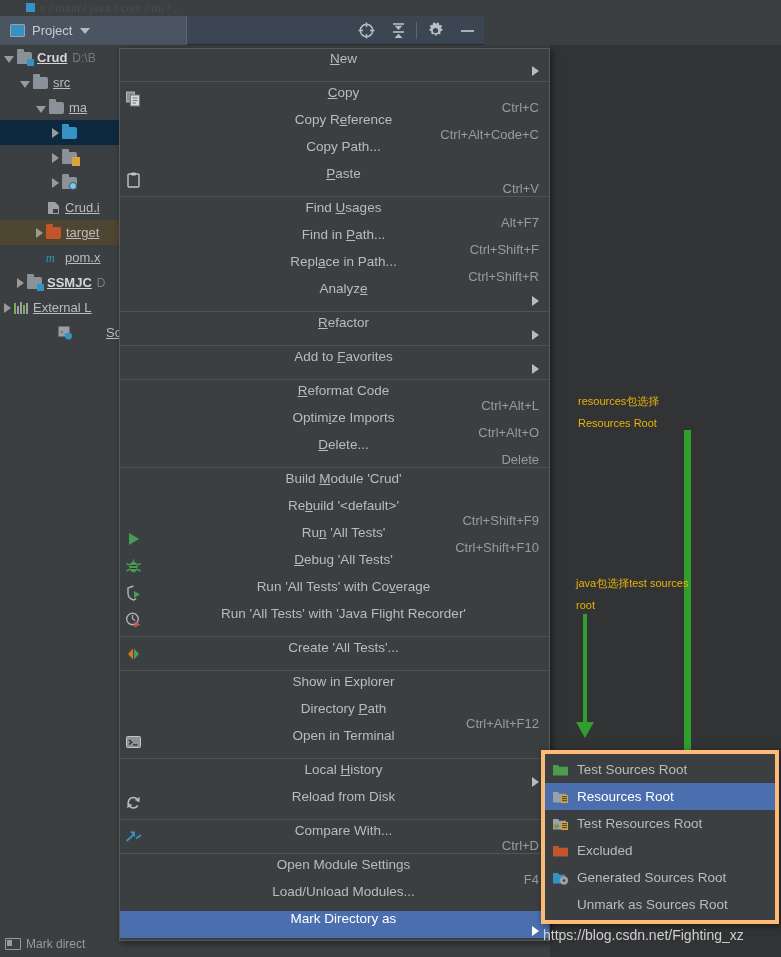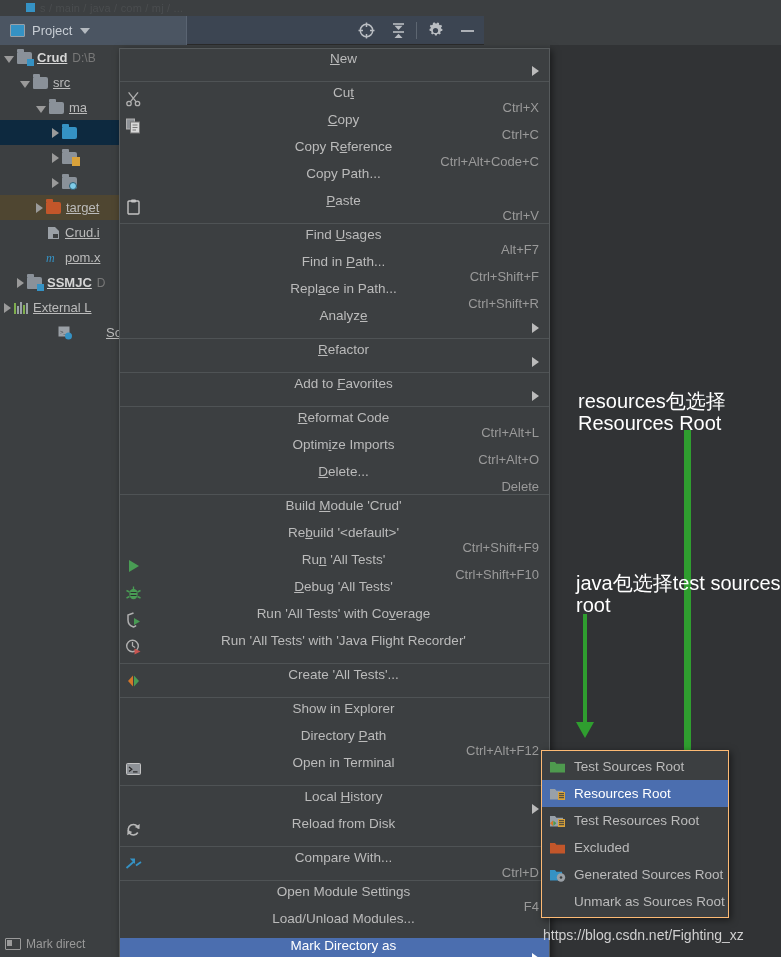--- a/index.html
+++ b/index.html
@@ -111,34 +111,34 @@
     margin-left:auto; width:0; height:0;
     border-top:5px solid transparent; border-bottom:5px solid transparent;
     border-left:7px solid #bbbbbb;
   }
   .mi.sel .mi-sub { border-left-color:#ffffff; }
   .mi-sep { height:1px; background:#4f5355; margin:3px 0; }
   .u { text-decoration:underline; }
 
   
   .submenu {
-    position:absolute; left:541px; top:750px; width:188px;
-    background:#3c3f41; border:1px solid #fdba74; padding:2px 0;
+    position:absolute; left:541px; top:750px; width:238px;
+    background:#3c3f41; border:4px solid #fdba74; padding:2px 0;
     box-shadow:2px 2px 7px rgba(0,0,0,.5); z-index:50;
   }
   .smi {
     position:relative; height:27px; display:flex; align-items:center;
     font-size:13.5px; color:#bbbbbb; padding-left:32px;
   }
   .smi.sel { background:#4b6eaf; color:#ffffff; }
   .smi-icon { position:absolute; left:6px; top:50%; transform:translateY(-50%); width:19px; height:17px; }
 
   
   .anno {
-    position:absolute; color:#ffffff; font-size:20px; line-height:22px; z-index:30;
+    position:absolute; color:#eab308; font-size:11px; line-height:22px; z-index:30;
     font-family:"Liberation Sans","DejaVu Sans",sans-serif; white-space:pre-line;
   }
   .arrow-shaft { position:absolute; background:#2f9e2f; z-index:25; }
   .arrow-head {
     position:absolute; width:0; height:0; z-index:25;
     border-left:9px solid transparent; border-right:9px solid transparent;
     border-top:16px solid #2f9e2f;
   }
   .arrow-head.big {
     border-left:12px solid transparent; border-right:12px solid transparent;
@@ -242,32 +242,32 @@
         <span class="folder">
           <span class="lines"></span>
         </span>
       </div>
       <div class="tree-row" style="padding-left: 52px;">
         <span class="arrow "></span>
         <span class="folder">
           <span class="dot"></span>
         </span>
       </div>
-      <div class="tree-row target" style="padding-left: 36px;">
-        <span class="arrow "></span>
-        <span class="folder orange"></span>
-        <span class="tree-label">target</span>
-      </div>
       <div class="tree-row" style="padding-left: 36px;">
         <span class="arrow blank"></span>
         <span class="modicon"><svg width="15" height="14" viewBox="0 0 15 14">
             <path d="M2 1h7l4 4v8H2z" fill="#9aa0a6"></path>
             <rect x="7" y="8" width="5" height="4" fill="#3c3f41"></rect>
           </svg></span>
         <span class="tree-label">Crud.i</span>
+      </div>
+      <div class="tree-row target" style="padding-left: 36px;">
+        <span class="arrow "></span>
+        <span class="folder orange"></span>
+        <span class="tree-label">target</span>
       </div>
       <div class="tree-row" style="padding-left: 36px;">
         <span class="arrow blank"></span>
         <span class="modicon"><svg width="15" height="14" viewBox="0 0 15 14">
             <text x="0" y="11" font-size="12" font-style="italic" fill="#3592c4" font-family="serif">m</text>
           </svg></span>
         <span class="tree-label">pom.x</span>
       </div>
       <div class="tree-row" style="padding-left: 17px;">
         <span class="arrow "></span>
@@ -316,32 +316,20 @@
 
   <div class="arrow-shaft" style="left:684px; top:430px; width:7px; height:350px;"></div>
   <div class="arrow-head big" style="left:675px; top:772px;"></div>
 
   <div class="ctxmenu" id="ctxmenu">
       <div class="mi">
         <span class="mi-label"><span class="u">N</span>ew</span>
         <span class="mi-sub"></span>
       </div>
       <div class="mi-sep"></div>
-      <div class="mi">
-        <span class="mi-icon">
-          <svg width="17" height="17" viewBox="0 0 17 17">
-            <circle cx="4" cy="13" r="2.2" fill="none" stroke="#b0b0b0" stroke-width="1.3"></circle>
-            <circle cx="12.5" cy="13" r="2.2" fill="none" stroke="#b0b0b0" stroke-width="1.3"></circle>
-            <line x1="5.3" y1="11.3" x2="13" y2="1.8" stroke="#b0b0b0" stroke-width="1.3"></line>
-            <line x1="11.2" y1="11.3" x2="3.6" y2="1.8" stroke="#b0b0b0" stroke-width="1.3"></line>
-          </svg>
-        </span>
-        <span class="mi-label">Cu<span class="u">t</span></span>
-        <span class="mi-accel">Ctrl+X</span>
-      </div>
       <div class="mi">
         <span class="mi-icon">
           <svg width="17" height="17" viewBox="0 0 17 17">
             <rect x="1.5" y="1.5" width="8" height="10" fill="#8d9196" stroke="#b0b0b0" stroke-width="1"></rect>
             <rect x="5.5" y="4.5" width="9" height="11" fill="#d8d8d8" stroke="#777" stroke-width="1"></rect>
             <line x1="7.5" y1="7.5" x2="12.5" y2="7.5" stroke="#777" stroke-width="1"></line>
             <line x1="7.5" y1="10" x2="12.5" y2="10" stroke="#777" stroke-width="1"></line>
             <line x1="7.5" y1="12.5" x2="11" y2="12.5" stroke="#777" stroke-width="1"></line>
           </svg>
         </span>

